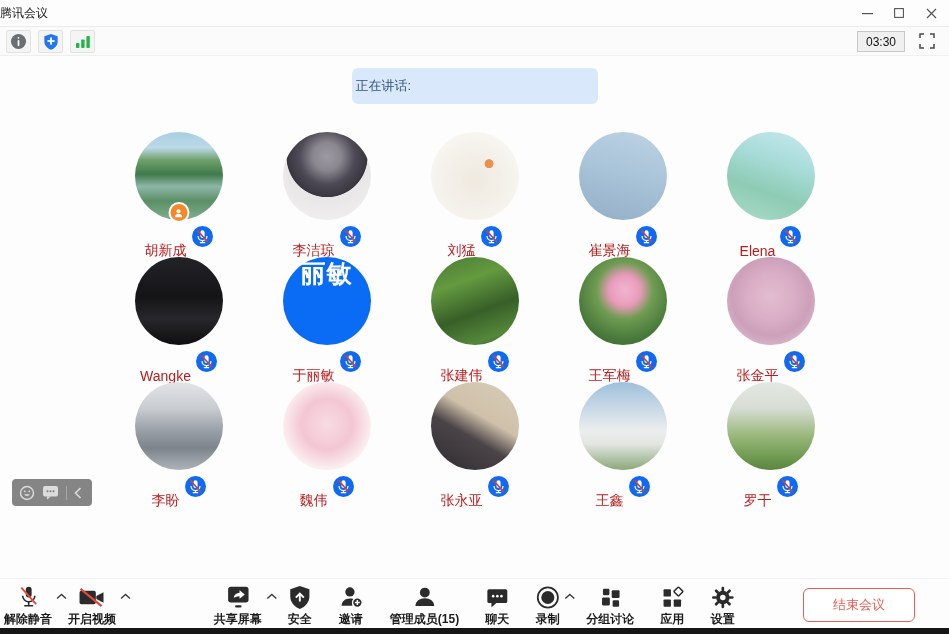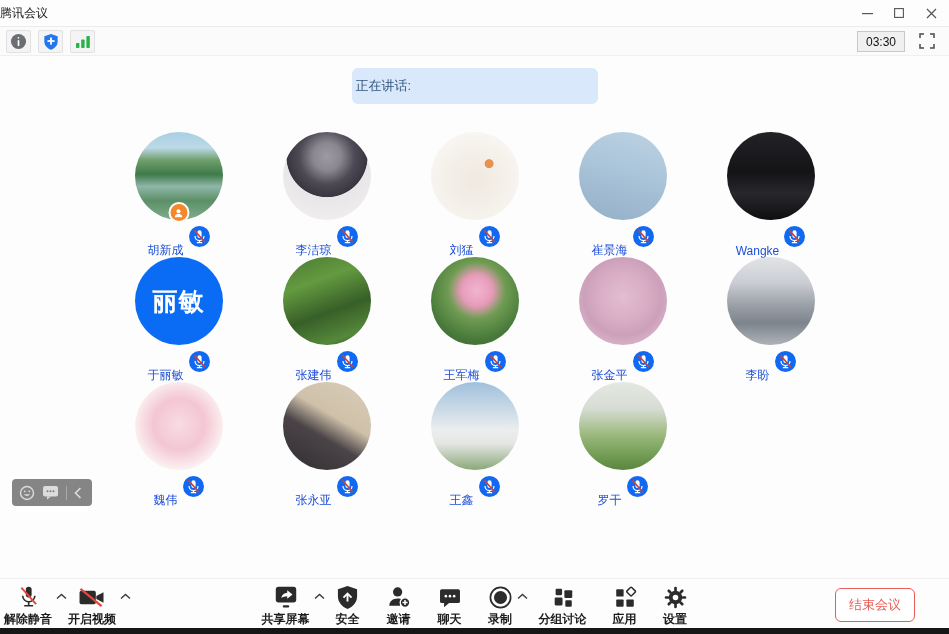--- a/index.html
+++ b/index.html
@@ -20,43 +20,43 @@
          font-size:12px;color:#111;display:flex;align-items:center;justify-content:center;}
   .fullscreen-btn{position:absolute;right:12px;top:4px;width:20px;height:20px;display:flex;align-items:center;justify-content:center;}
   
   .main{position:absolute;top:56px;left:0;right:0;height:522px;background:#fdfdfd;}
   .banner{margin:12px auto 0;width:246px;height:36px;background:#d9e9fb;border-radius:6px;
           display:flex;align-items:center;padding-left:4px;box-sizing:border-box;
           color:#33557e;font-size:13px;}
   .grid{margin-top:28px;display:grid;grid-template-columns:repeat(5,148px);justify-content:center;row-gap:10px;}
   .participant{display:flex;flex-direction:column;align-items:center;}
   .avatar{width:88px;height:88px;border-radius:50%;position:relative;background:#ddd;
-          display:flex;align-items:center;justify-content:center;}
+          display:flex;align-items:flex-start;justify-content:center;}
   .avatar-text{color:#fff;font-size:25px;letter-spacing:1px;font-weight:bold;}
   .host-badge{position:absolute;bottom:-3px;left:50%;transform:translateX(-50%);
               width:17px;height:17px;border-radius:50%;background:#f5882a;border:2px solid #fdfdfd;
               display:flex;align-items:center;justify-content:center;}
   .name-row{margin-top:6px;height:21px;display:flex;align-items:center;gap:5px;}
-  .pname{font-size:12px;color:#1d4ed8;margin-top:28px;}
+  .pname{font-size:14px;color:#b91c1c;margin-top:28px;}
   .mic-badge{width:21px;height:21px;display:flex;}
   
   .reaction-bar{position:absolute;left:12px;top:479px;width:80px;height:27px;
                 background:rgba(124,124,124,0.93);border-radius:4px;display:flex;align-items:center;
                 padding:0 7px;gap:7px;box-sizing:border-box;}
   .rx-divider{width:1px;height:14px;background:#a9a9a9;}
   .rx-btn{display:flex;align-items:center;justify-content:center;}
   
   .bottombar{position:absolute;left:0;right:0;top:578px;height:50px;background:#fdfdfd;border-top:1px solid #f1f1f1;}
   .bb-left{position:absolute;left:4px;top:4px;display:flex;gap:16px;}
   .bb-center{position:absolute;left:50%;transform:translateX(-50%);top:4px;display:flex;gap:26px;}
   .bb-item{position:relative;display:flex;flex-direction:column;align-items:center;cursor:default;}
   .bb-icon{height:27px;display:flex;align-items:flex-end;justify-content:center;}
   .bb-label{font-size:12px;color:#1c1c1c;margin-top:1px;white-space:nowrap;font-weight:bold;}
   .bb-chevron{position:absolute;right:-15px;top:10px;display:flex;}
-  .end-btn{position:absolute;right:34px;top:9px;padding:7px 13px;border:1px solid #e85d55;color:#e85d55;
+  .end-btn{position:absolute;right:34px;top:9px;padding:7px 29px;border:1px solid #e85d55;color:#e85d55;
            background:#fff;border-radius:6px;font-size:13px;cursor:default;}
   .bottomstrip{position:absolute;left:0;right:0;bottom:0;height:6px;background:#161616;}
 </style>
 </head>
 <body>
 
 <div class="titlebar">
   <span class="title">腾讯会议</span>
   <div class="win-controls">
       <div class="win-btn">
@@ -194,20 +194,35 @@
               <circle cx="11" cy="11" r="11" fill="#1169f2"></circle>
               <rect x="8.8" y="4.5" width="4.4" height="8.2" rx="2.2" fill="#fff"></rect>
               <path d="M6.3 10.5a4.7 4.7 0 0 0 9.4 0" fill="none" stroke="#fff" stroke-width="1.3"></path>
               <path d="M11 15.2v2M8.2 17.4h5.6" stroke="#fff" stroke-width="1.3"></path>
               <path d="M5.6 4.6L16.6 16.8" stroke="#c5443c" stroke-width="1.7"></path>
             </svg>
           </span>
     </div>
   </div>
 
+  <div class="participant">
+    <div class="avatar" style="background: linear-gradient(200deg, rgb(200, 233, 238) 0%, rgb(168, 220, 217) 35%, rgb(142, 203, 180) 65%, rgb(170, 220, 203) 100%);"></div>
+    <div class="name-row">
+      <span class="pname">Elena</span>
+      <span class="mic-badge">
+            <svg width="21" height="21" viewBox="0 0 22 22">
+              <circle cx="11" cy="11" r="11" fill="#1169f2"></circle>
+              <rect x="8.8" y="4.5" width="4.4" height="8.2" rx="2.2" fill="#fff"></rect>
+              <path d="M6.3 10.5a4.7 4.7 0 0 0 9.4 0" fill="none" stroke="#fff" stroke-width="1.3"></path>
+              <path d="M11 15.2v2M8.2 17.4h5.6" stroke="#fff" stroke-width="1.3"></path>
+              <path d="M5.6 4.6L16.6 16.8" stroke="#c5443c" stroke-width="1.7"></path>
+            </svg>
+          </span>
+    </div>
+  </div>
 
   <div class="participant">
     <div class="avatar" style="background: linear-gradient(rgb(35, 34, 38) 0%, rgb(20, 19, 22) 45%, rgb(40, 39, 43) 70%, rgb(14, 13, 16) 100%);"></div>
     <div class="name-row">
       <span class="pname">Wangke</span>
       <span class="mic-badge">
             <svg width="21" height="21" viewBox="0 0 22 22">
               <circle cx="11" cy="11" r="11" fill="#1169f2"></circle>
               <rect x="8.8" y="4.5" width="4.4" height="8.2" rx="2.2" fill="#fff"></rect>
               <path d="M6.3 10.5a4.7 4.7 0 0 0 9.4 0" fill="none" stroke="#fff" stroke-width="1.3"></path>
@@ -476,20 +491,31 @@
               <circle cx="12.5" cy="7.5" r="5" fill="#2b2b2b"></circle>
               <path d="M3.5 22.5c0-5 4-8 9-8 2 0 3.8 0.5 5.3 1.3a6 6 0 0 0-2.5 6.7z" fill="#2b2b2b"></path>
               <circle cx="20.5" cy="19" r="5.2" fill="#2b2b2b" stroke="#fdfdfd" stroke-width="1.4"></circle>
               <path d="M20.5 16.3v5.4M17.8 19h5.4" stroke="#fff" stroke-width="1.6"></path>
             </svg>
           </span>
         </div>
     <div class="bb-label">邀请</div>
   </div>
 
+  <div class="bb-item">
+    <div class="bb-icon">
+          <span style="display: flex;">
+            <svg width="25" height="25" viewBox="0 0 28 27">
+              <circle cx="14" cy="8" r="5.5" fill="#2b2b2b"></circle>
+              <path d="M3.5 23c0-5.5 4.7-8.7 10.5-8.7s10.5 3.2 10.5 8.7z" fill="#2b2b2b"></path>
+            </svg>
+          </span>
+        </div>
+    <div class="bb-label">管理成员(15)</div>
+  </div>
 
   <div class="bb-item">
     <div class="bb-icon">
           <span style="display: flex;">
             <svg width="24" height="24" viewBox="0 0 26 26">
               <path d="M4 3.5h18a1.8 1.8 0 0 1 1.8 1.8v11.4a1.8 1.8 0 0 1-1.8 1.8h-10l-5.4 4.4v-4.4H4a1.8 1.8 0 0 1-1.8-1.8V5.3A1.8 1.8 0 0 1 4 3.5z" fill="#2b2b2b"></path>
               <circle cx="8.5" cy="11" r="1.4" fill="#fff"></circle>
               <circle cx="13" cy="11" r="1.4" fill="#fff"></circle>
               <circle cx="17.5" cy="11" r="1.4" fill="#fff"></circle>
             </svg>

